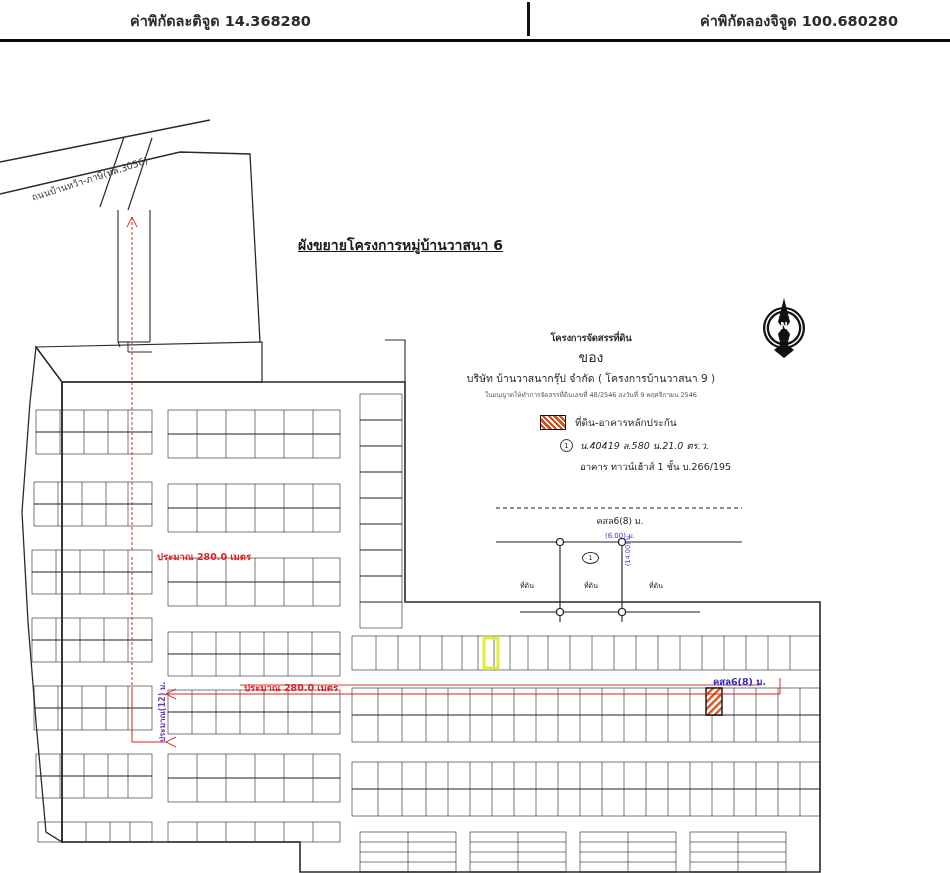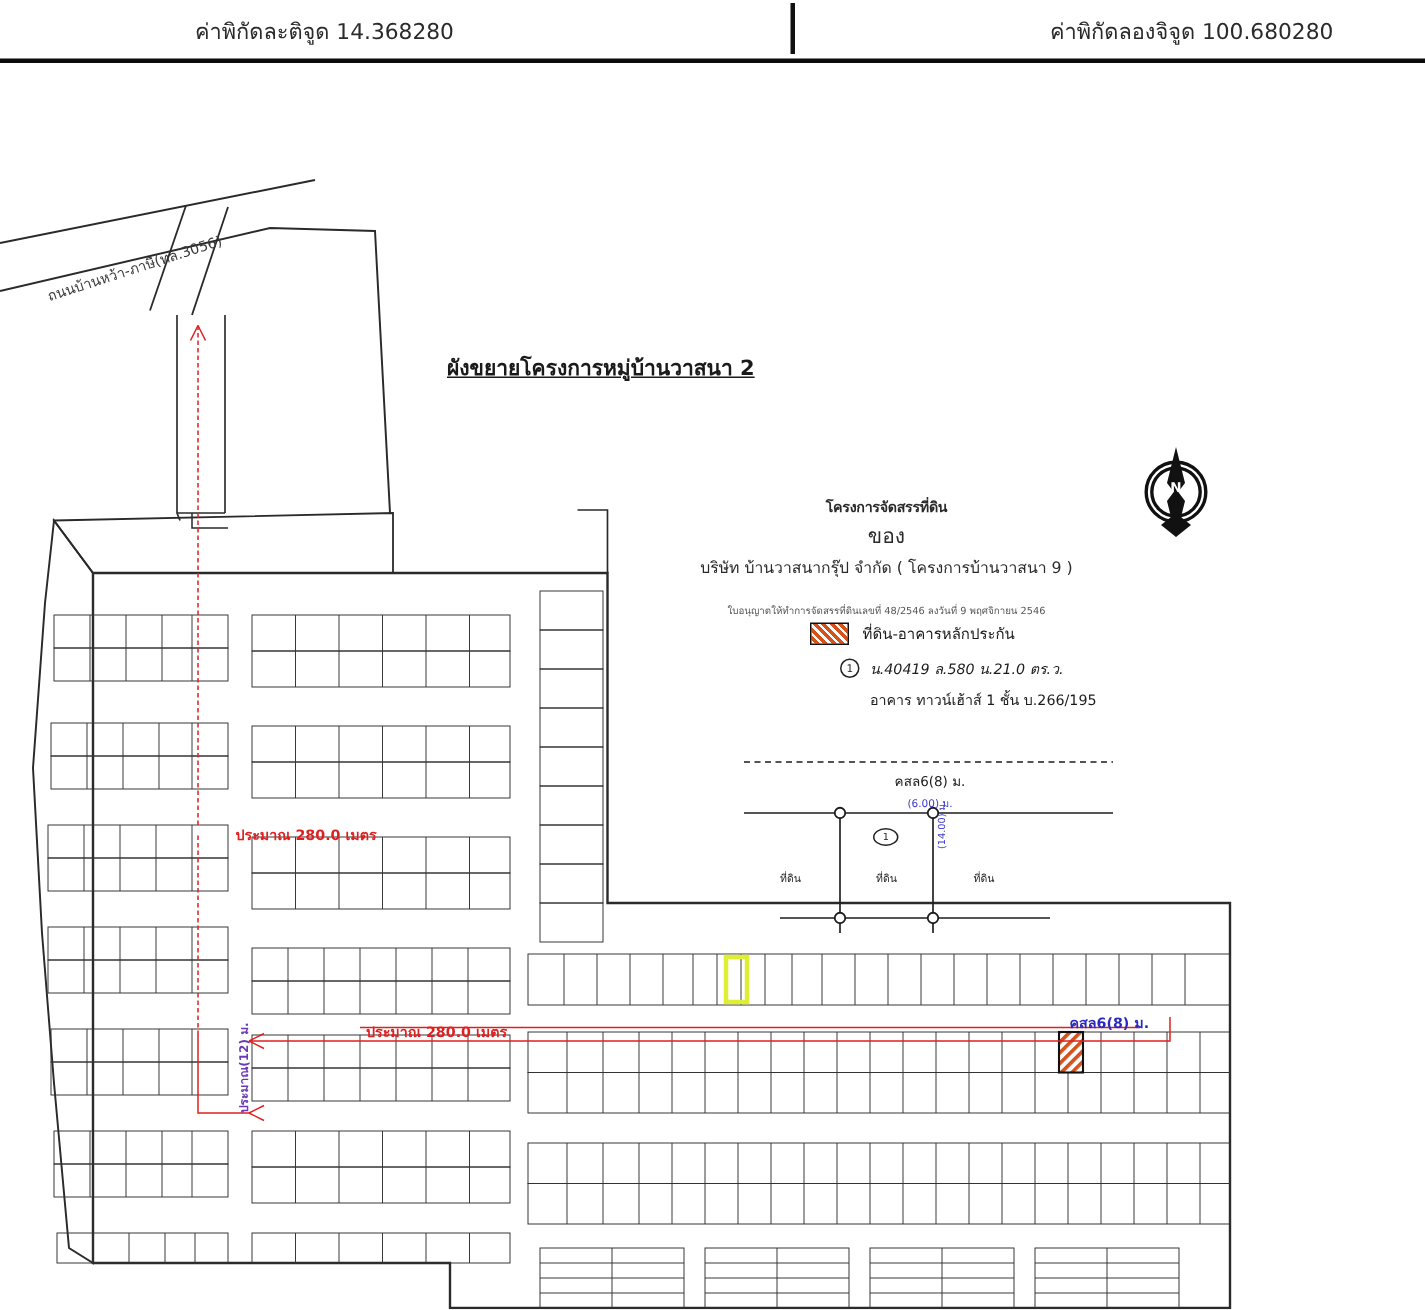--- a/index.html
+++ b/index.html
@@ -6,21 +6,21 @@
   html, body {
     width: 950px; height: 873px;
     background: #ffffff;
     font-family: "DejaVu Sans", sans-serif;
     overflow: hidden;
   }
   #page { position: relative; width: 950px; height: 873px; background:#fff; }
 
   
   .header {
-    position: absolute; left:0; top:0; width:950px; height:40px;
+    position: absolute; left:0; top:0; width:950px; height:40px;font-weight:bold;
   }
   .header-rule {
     position:absolute; left:0; top:39px; width:950px; height:3px; background:#0b0b0b;
   }
   .header-divider {
     position:absolute; left:527px; top:2px; width:3px; height:34px; background:#111;
   }
   .coord {
     position:absolute; top:9px;
     font-size:14.5px; color:#2b2b2b; white-space:nowrap;
@@ -44,21 +44,21 @@
     position:absolute; left:32px; top:148px;
     font-size:9.5px; color:#3a3a3a; white-space:nowrap;
     transform: rotate(-18deg); transform-origin: left center;
   }
 
   
   .titleblock { position:absolute; left:432px; top:288px; width:318px; text-align:center; }
   .tb-l1 { font-size:9.5px; font-weight:bold; color:#2a2a2a; letter-spacing:-0.2px; }
   .tb-l2 { font-size:14px; font-weight:normal; color:#2a2a2a; margin-top:1px;text-align:center; }
   .tb-l3 { font-size:10.5px; color:#2a2a2a; margin-top:2px; white-space:nowrap; }
-  .tb-l4 { font-size:6.5px; color:#555; margin-top:15px; }
+  .tb-l4 { font-size:6.5px; color:#555; margin-top:3px; }
 
   
   .legend { position:absolute; left:540px; top:373px; width:260px; }
   .legend-row { display:flex; align-items:flex-end; }
   .swatch {
     width:26px; height:15px;
     background:
       repeating-linear-gradient(45deg,#ffffff 0 1.5px,#d4521c 1.5px 4px);
     border:1.6px solid #111;
   }
@@ -424,21 +424,21 @@
 
       <g transform="translate(784,286)">
         <circle cx="0" cy="0" r="18" fill="none" stroke="#111" stroke-width="6"></circle>
         <circle cx="0" cy="0" r="18" fill="none" stroke="#fff" stroke-width="1.5"></circle>
         <path d="M0 -30 L6 -6 L0 2 L-6 -6 Z" fill="#111"></path>
         <path d="M0 30 L6 6 L0 -2 L-6 6 Z" fill="#111"></path>
         <path d="M-10 22 L0 14 L10 22 L0 30 Z" fill="#111"></path>
       </g>
     </svg>
 
-    <div class="plan-title">ผังขยายโครงการหมู่บ้านวาสนา 2</div>
+    <div class="plan-title">ผังขยายโครงการหมู่บ้านวาสนา 6</div>
 
     <div class="road-label">ถนนบ้านหว้า-ภาษี(ทล.3056)</div>
 
     <div class="compass">
       <div class="compass-n">N</div>
     </div>
 
     <div class="titleblock">
       <div class="tb-l1">โครงการจัดสรรที่ดิน</div>
       <div class="tb-l2">ของ</div>

